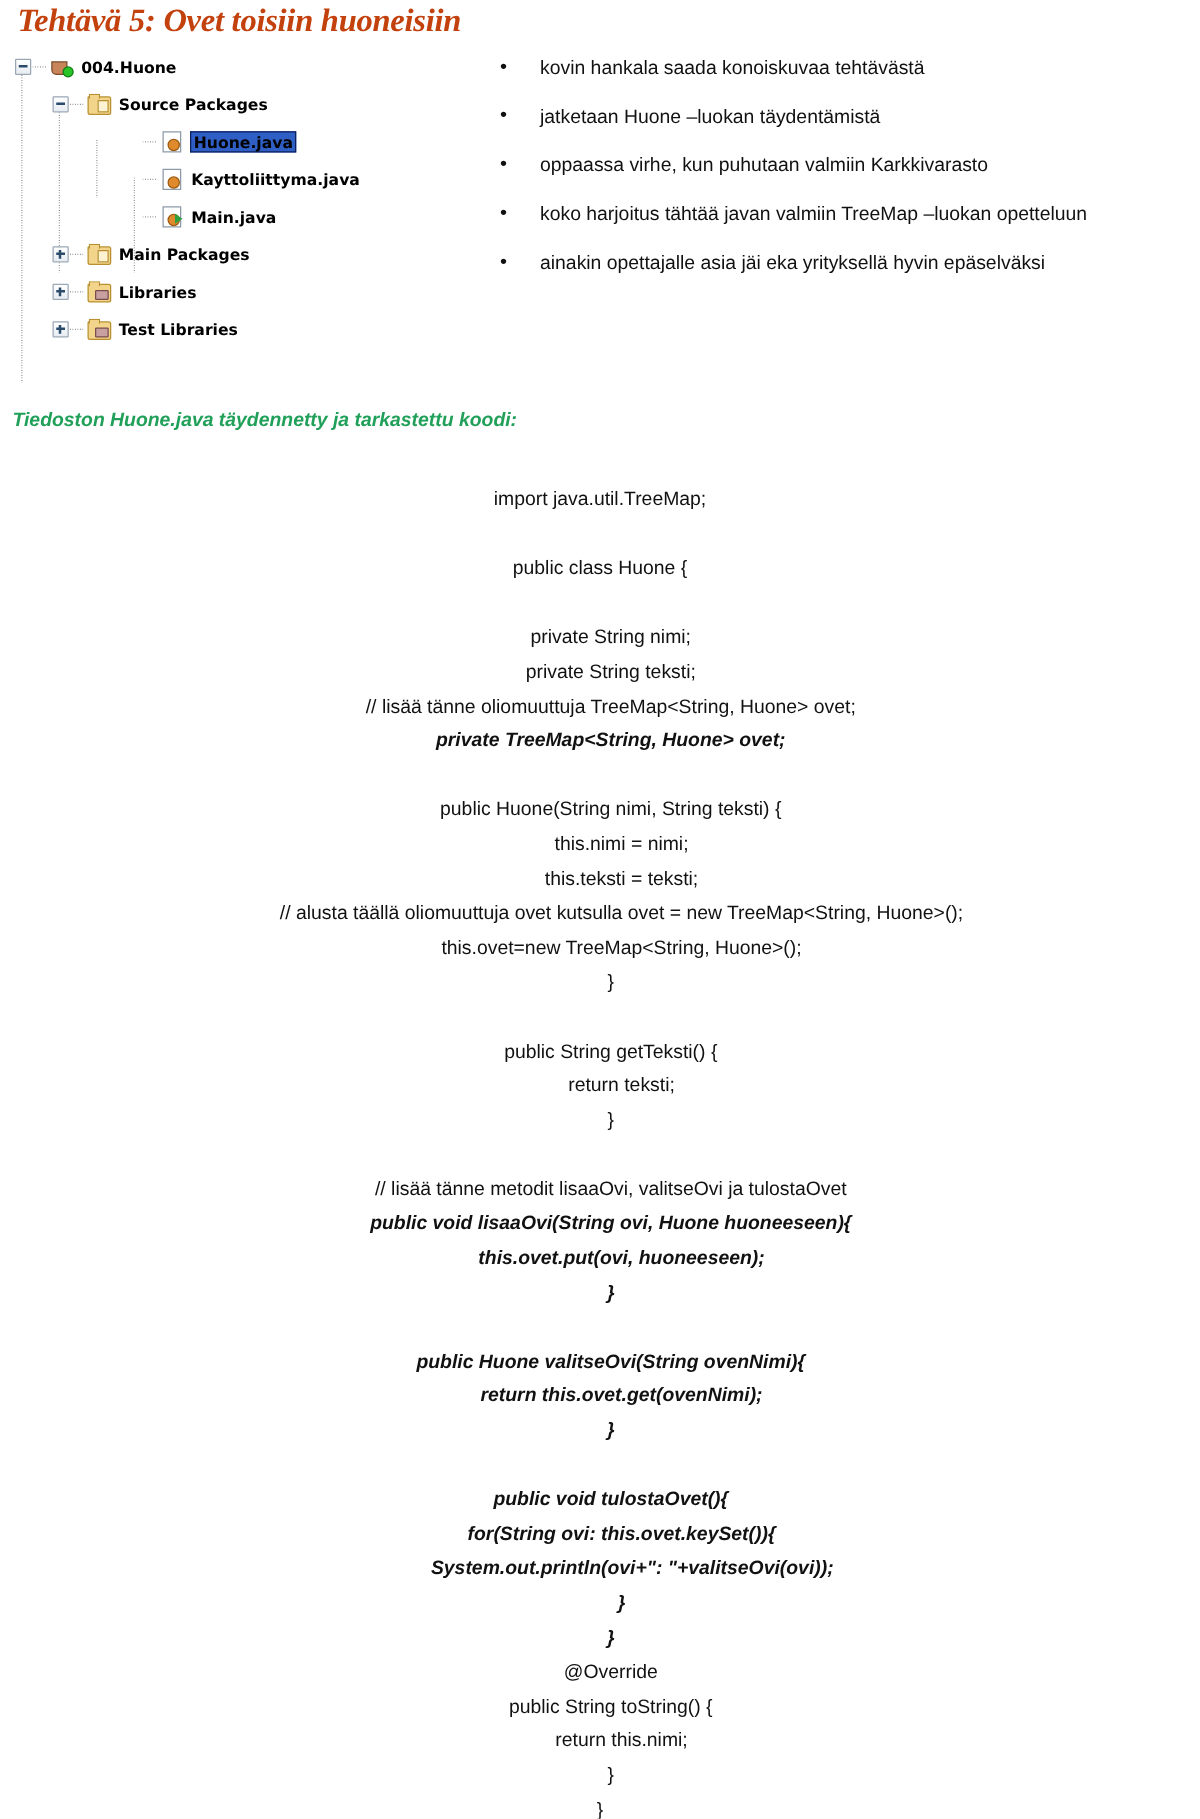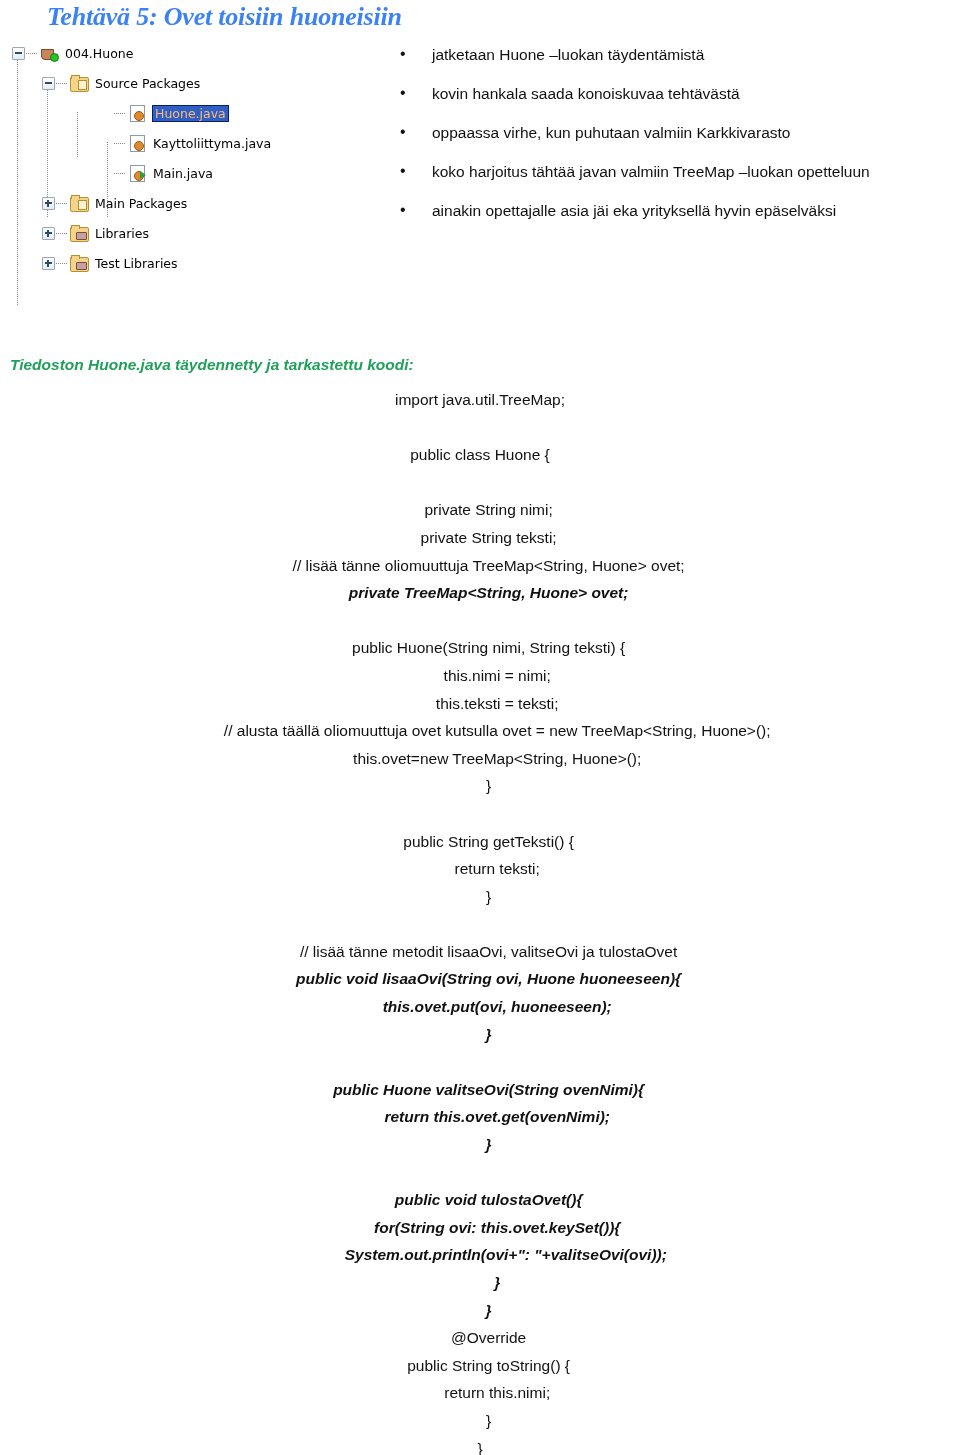--- a/index.html
+++ b/index.html
@@ -20,22 +20,21 @@
   #doc-title {
     position: absolute;
     left: 14px;
     top: 2px;
     font-family: "Liberation Serif", serif;
     font-weight: bold;
     font-style: italic;
     font-size: 26px;
     letter-spacing: -0.2px;
     white-space: nowrap;
-    color: #3b82f6;
-    margin-left: 33px;
+    color: #c2410c;
   }
 
   
   #project-tree {
     position: absolute;
     left: 12px;
     top: 38px;
     width: 278px;
     height: 268px;
     background: #ffffff;
@@ -186,24 +185,24 @@
   }
   .ic-proj::after {
     content: "";
     position: absolute;
     left: 10px; top: 8px;
     width: 7px; height: 7px;
     background: #27c427;
     border: 1px solid #137a13;
     border-radius: 50%;
   }
-  .tlabel { padding-left: 1px; }
+  .tlabel { padding-left: 1px; font-weight: bold; }
   .tlabel.selected {
     background: #2f5fc4;
-    color: #fdba74;
+    color: #000000;
     border: 1px solid #0b1f5c;
     padding: 0 2px;
   }
   
   .vline {
     position: absolute;
     top: 0; bottom: 0;
     width: 1px;
     background-image: linear-gradient(to bottom, #8a8a8a 1px, transparent 1px);
     background-size: 1px 2px;
@@ -235,21 +234,21 @@
     left: 2px;
     top: -1px;
     font-size: 16px;
     color: #111111;
   }
 
   
   #code-heading {
     position: absolute;
     left: 10px;
-    top: 356px;
+    top: 328px;
     font-size: 15.5px;
     font-weight: bold;
     font-style: italic;
     color: #21a05a;
     white-space: nowrap;
   }
 
   
   #code-block {
     position: absolute;
@@ -346,22 +345,22 @@
         <span class="ticon">
           <span class="ic-folder lib" style="position: absolute;"></span>
         </span>
         <span class="tlabel">Test Libraries</span>
       </div>
     </div>
 </div>
 
 <div id="bullet-list">
   <ul id="bullet-ul">
+      <li>kovin hankala saada konoiskuvaa tehtävästä</li>
       <li>jatketaan Huone –luokan täydentämistä</li>
-      <li>kovin hankala saada konoiskuvaa tehtävästä</li>
       <li>oppaassa virhe, kun puhutaan valmiin Karkkivarasto</li>
       <li>koko harjoitus tähtää javan valmiin TreeMap –luokan opetteluun</li>
       <li>ainakin opettajalle asia jäi eka yrityksellä hyvin epäselväksi</li>
     </ul>
 </div>
 
 <div id="code-heading">Tiedoston Huone.java täydennetty ja tarkastettu koodi:</div>
 
 <div id="code-block"><span class="cl">import java.util.TreeMap;</span><span class="cl blank"></span><span class="cl">public class Huone {</span><span class="cl blank"></span><span class="cl">    private String nimi;</span><span class="cl">    private String teksti;</span><span class="cl">    // lisää tänne oliomuuttuja TreeMap&lt;String, Huone&gt; ovet;</span><span class="cl bi">    private TreeMap&lt;String, Huone&gt; ovet;</span><span class="cl blank"></span><span class="cl">    public Huone(String nimi, String teksti) {</span><span class="cl">        this.nimi = nimi;</span><span class="cl">        this.teksti = teksti;</span><span class="cl">        // alusta täällä oliomuuttuja ovet kutsulla ovet = new TreeMap&lt;String, Huone&gt;();</span><span class="cl">        this.ovet=new TreeMap&lt;String, Huone&gt;();</span><span class="cl">    }</span><span class="cl blank"></span><span class="cl">    public String getTeksti() {</span><span class="cl">        return teksti;</span><span class="cl">    }</span><span class="cl blank"></span><span class="cl">    // lisää tänne metodit lisaaOvi, valitseOvi ja tulostaOvet</span><span class="cl bi">    public void lisaaOvi(String ovi, Huone huoneeseen){</span><span class="cl bi">        this.ovet.put(ovi, huoneeseen);</span><span class="cl bi">    }</span><span class="cl blank"></span><span class="cl bi">    public Huone valitseOvi(String ovenNimi){</span><span class="cl bi">        return this.ovet.get(ovenNimi);</span><span class="cl bi">    }</span><span class="cl blank"></span><span class="cl bi">    public void tulostaOvet(){</span><span class="cl bi">        for(String ovi: this.ovet.keySet()){</span><span class="cl bi">            System.out.println(ovi+": "+valitseOvi(ovi));</span><span class="cl bi">        }</span><span class="cl bi">    }</span><span class="cl">    @Override</span><span class="cl">    public String toString() {</span><span class="cl">        return this.nimi;</span><span class="cl">    }</span><span class="cl">}</span></div>
 

